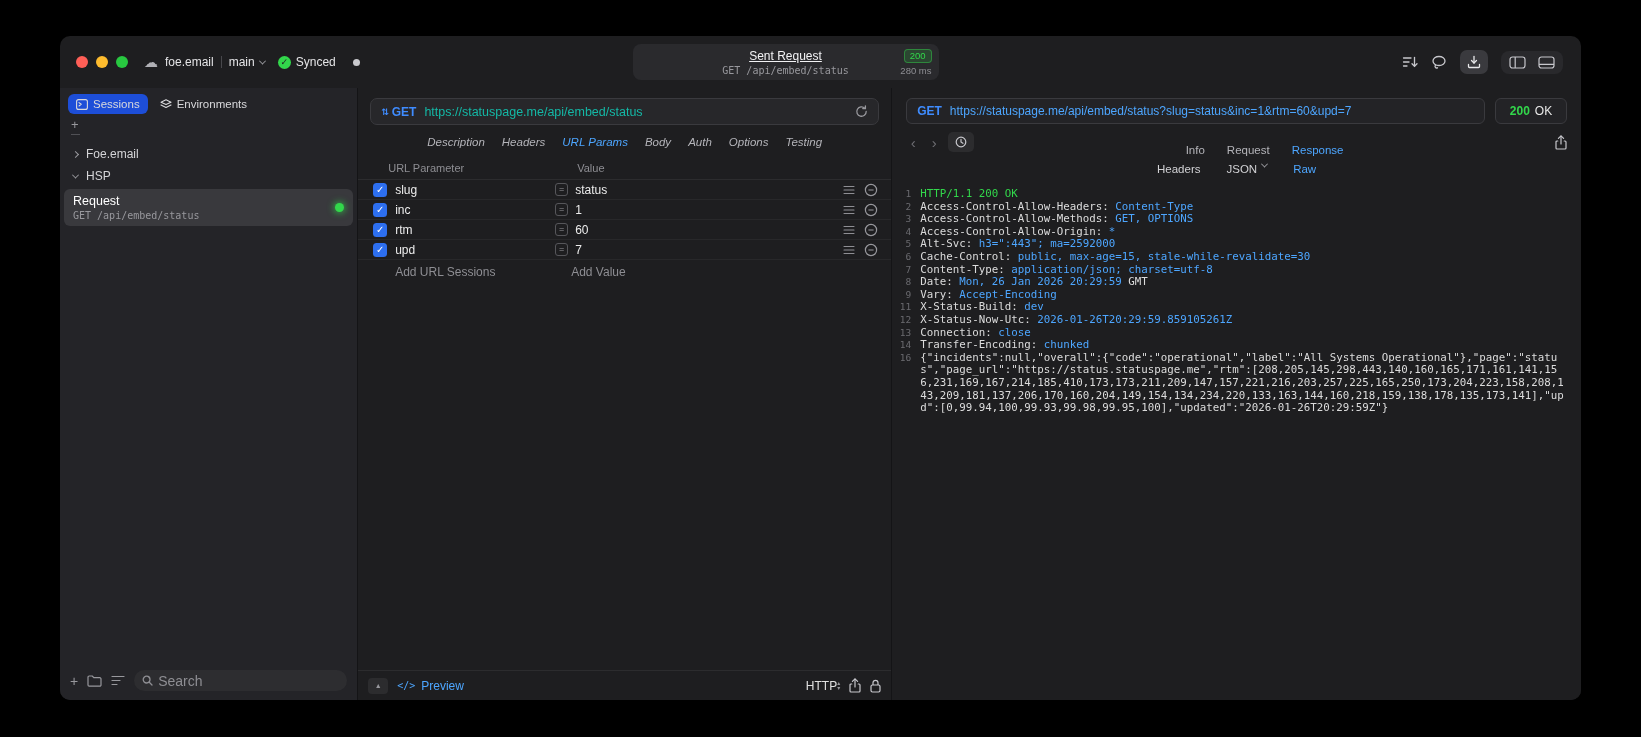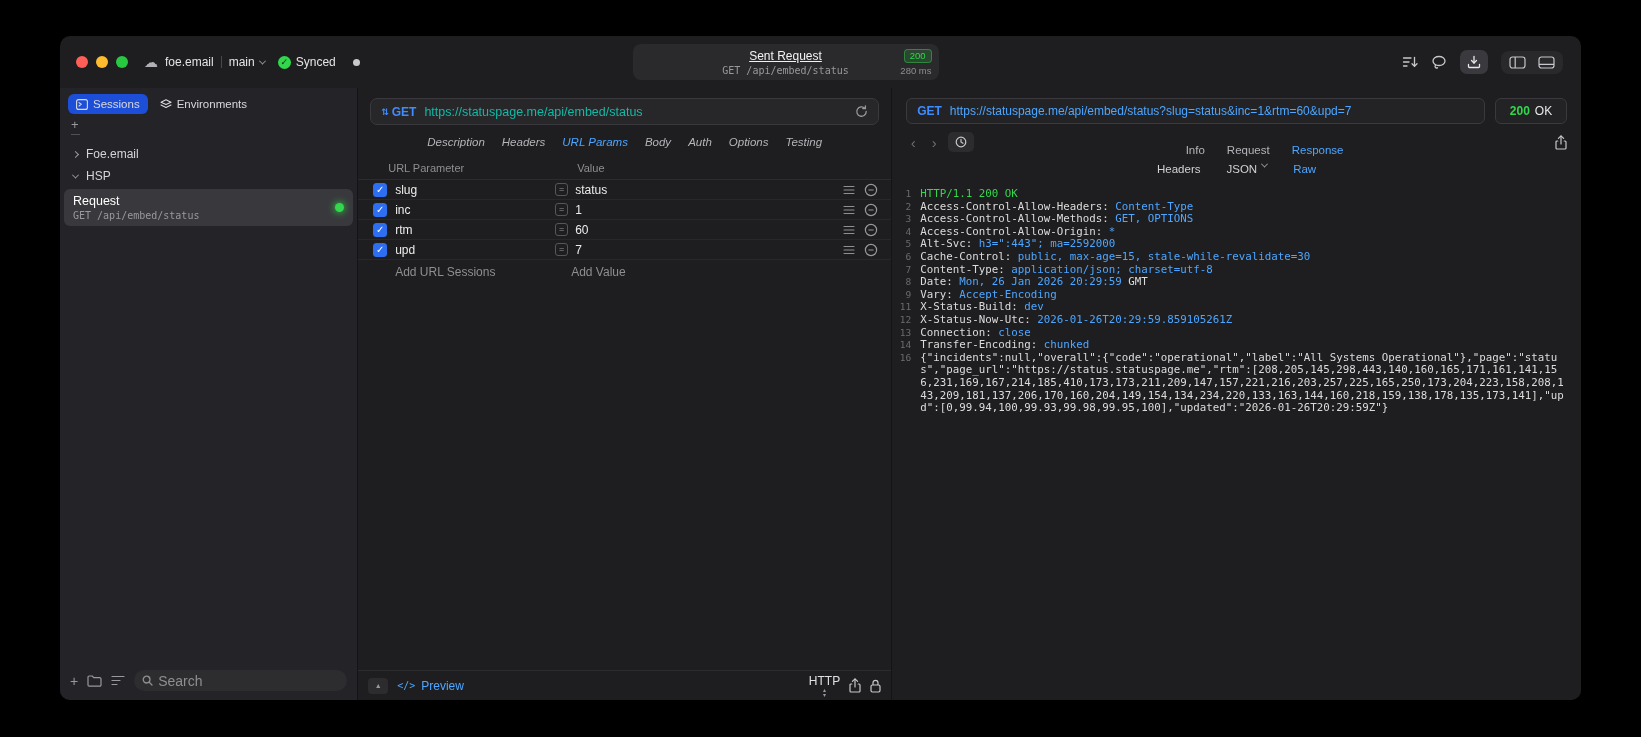--- a/index.html
+++ b/index.html
@@ -90,21 +90,21 @@
     font-size:9px; line-height:11px; text-align:center; }
   .row-icons { flex:0 0 54px; display:flex; align-items:center; justify-content:flex-end; gap:9px; padding-right:13px; }
   .param-add-row { display:flex; align-items:center; height:23px; font-size:12px; color:#8e8e93; }
   .add-name { margin-left:37px; width:160px; }
   .add-value { margin-left:16px; }
   .req-footer { margin-top:auto; height:30px; border-top:1px solid #2c2c2e; display:flex; align-items:center; padding:0 10px; gap:9px; }
   .collapse-box { width:20px; height:16px; background:#2c2c2e; border-radius:4px; color:#98989d; font-size:7px;
     display:flex; align-items:center; justify-content:center; }
   .preview { color:#4da6ff; font-size:12px; display:flex; align-items:center; gap:6px; }
   .code-glyph { font-family:"DejaVu Sans Mono",monospace; font-size:10px; }
-  .http-select { margin-left:auto; display:flex; align-items:center; color:#e0e0e0; font-size:12px;flex-direction:column; }
+  .http-select { margin-left:auto; display:flex; align-items:center; color:#e0e0e0; font-size:12px; }
   .sel-arrows { display:flex; flex-direction:column; color:#98989d; font-size:6px; line-height:5px; }
 
   
   .response-pane { flex:1; min-width:0; background:#1e1e20; display:flex; flex-direction:column; }
   .resp-top { display:flex; gap:10px; margin:10px 14px 3px; }
   .resp-url-box { flex:1; min-width:0; height:26px; background:#232326; border:1px solid #3a3a3e; border-radius:6px;
     display:flex; align-items:center; gap:8px; padding:0 10px; white-space:nowrap; overflow:hidden; }
   .resp-method { color:#3f8cff; font-weight:bold; font-size:12px; }
   .resp-url { color:#4da6ff; font-size:12px; overflow:hidden; text-overflow:ellipsis; }
   .resp-status-box { flex:0 0 72px; height:26px; background:#232326; border:1px solid #3a3a3e; border-radius:6px;

